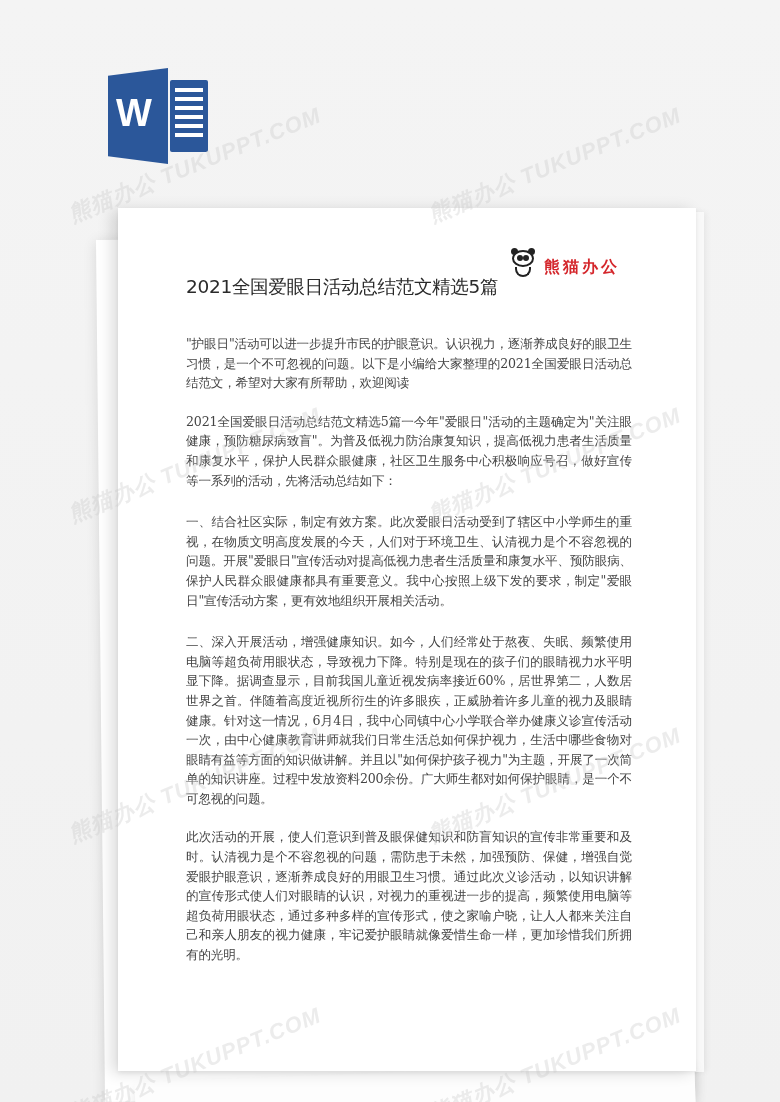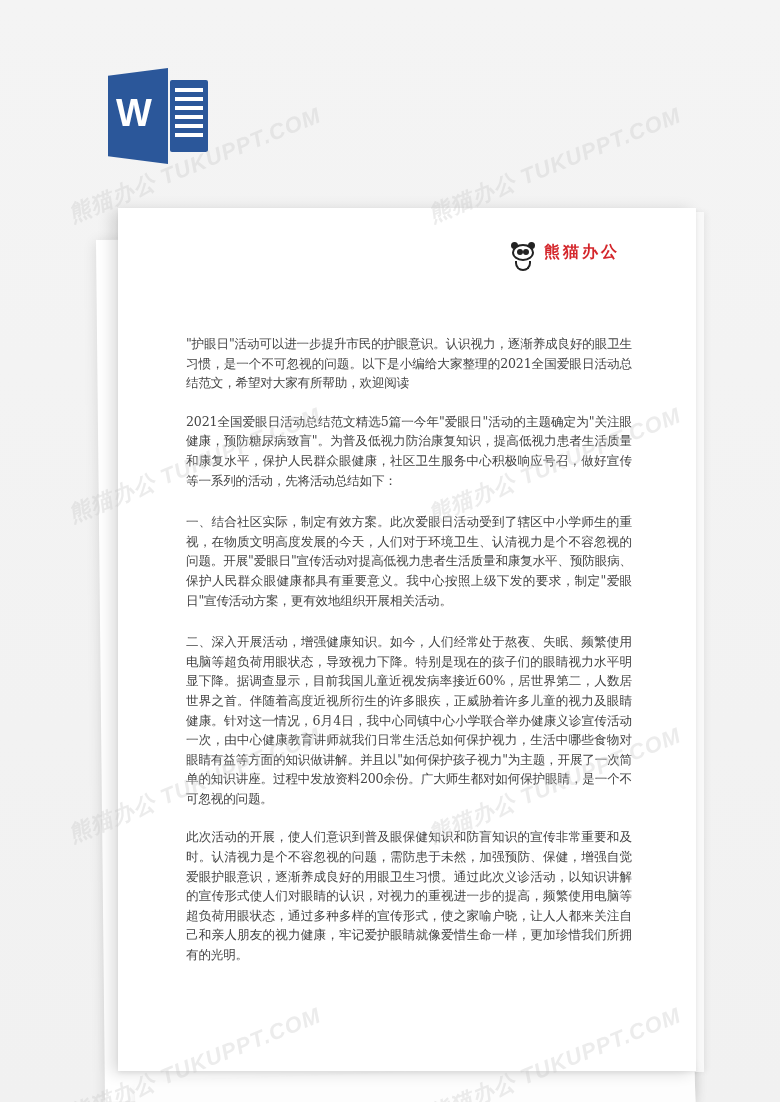--- a/index.html
+++ b/index.html
@@ -115,24 +115,24 @@
       position: absolute;
       left: 118px; top: 208px;
       width: 578px; height: 863px;
       background: #ffffff;
       box-shadow: -6px 2px 14px rgba(0,0,0,0.14), 0 2px 4px rgba(0,0,0,0.06);
       z-index: 2;
     }
 
     .brand {
       position: absolute;
-      left: 392px; top: 34px;
+      left: 392px; top: 40px;
       height: 30px;
       display: flex;
-      align-items: flex-start;
+      align-items: flex-end;
     }
     .panda {
       position: relative;
       width: 26px; height: 30px;
     }
     .panda .head {
       position: absolute;
       left: 2px; top: 2px;
       width: 22px; height: 17px;
       border: 2px solid #222;
@@ -233,20 +233,21 @@
         <div class="ear-l"></div>
         <div class="ear-r"></div>
         <div class="head"></div>
         <div class="eye-l"></div>
         <div class="eye-r"></div>
         <div class="body"></div>
       </div>
       <span class="brand-name">熊猫办公</span>
     </div>
 
+    <div class="doc-title">2021全国爱眼日活动总结范文精选5篇</div>
 
     <div class="body-text">
       <p>"护眼日"活动可以进一步提升市民的护眼意识。认识视力，逐渐养成良好的眼卫生习惯，是一个不可忽视的问题。以下是小编给大家整理的2021全国爱眼日活动总结范文，希望对大家有所帮助，欢迎阅读</p>
       <p>2021全国爱眼日活动总结范文精选5篇一今年"爱眼日"活动的主题确定为"关注眼健康，预防糖尿病致盲"。为普及低视力防治康复知识，提高低视力患者生活质量和康复水平，保护人民群众眼健康，社区卫生服务中心积极响应号召，做好宣传等一系列的活动，先将活动总结如下：</p>
       <p>一、结合社区实际，制定有效方案。此次爱眼日活动受到了辖区中小学师生的重视，在物质文明高度发展的今天，人们对于环境卫生、认清视力是个不容忽视的问题。开展"爱眼日"宣传活动对提高低视力患者生活质量和康复水平、预防眼病、保护人民群众眼健康都具有重要意义。我中心按照上级下发的要求，制定"爱眼日"宣传活动方案，更有效地组织开展相关活动。</p>
       <p>二、深入开展活动，增强健康知识。如今，人们经常处于熬夜、失眠、频繁使用电脑等超负荷用眼状态，导致视力下降。特别是现在的孩子们的眼睛视力水平明显下降。据调查显示，目前我国儿童近视发病率接近60%，居世界第二，人数居世界之首。伴随着高度近视所衍生的许多眼疾，正威胁着许多儿童的视力及眼睛健康。针对这一情况，6月4日，我中心同镇中心小学联合举办健康义诊宣传活动一次，由中心健康教育讲师就我们日常生活总如何保护视力，生活中哪些食物对眼睛有益等方面的知识做讲解。并且以"如何保护孩子视力"为主题，开展了一次简单的知识讲座。过程中发放资料200余份。广大师生都对如何保护眼睛，是一个不可忽视的问题。</p>
       <p>此次活动的开展，使人们意识到普及眼保健知识和防盲知识的宣传非常重要和及时。认清视力是个不容忽视的问题，需防患于未然，加强预防、保健，增强自觉爱眼护眼意识，逐渐养成良好的用眼卫生习惯。通过此次义诊活动，以知识讲解的宣传形式使人们对眼睛的认识，对视力的重视进一步的提高，频繁使用电脑等超负荷用眼状态，通过多种多样的宣传形式，使之家喻户晓，让人人都来关注自己和亲人朋友的视力健康，牢记爱护眼睛就像爱惜生命一样，更加珍惜我们所拥有的光明。</p>
     </div>
   </div>
 

